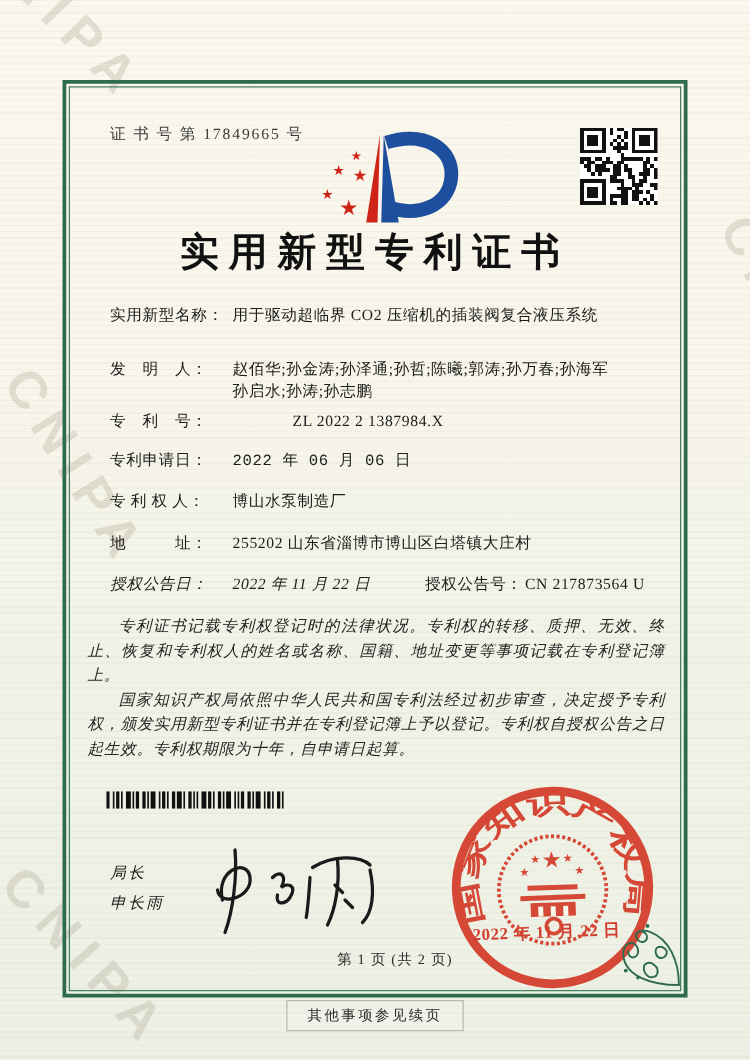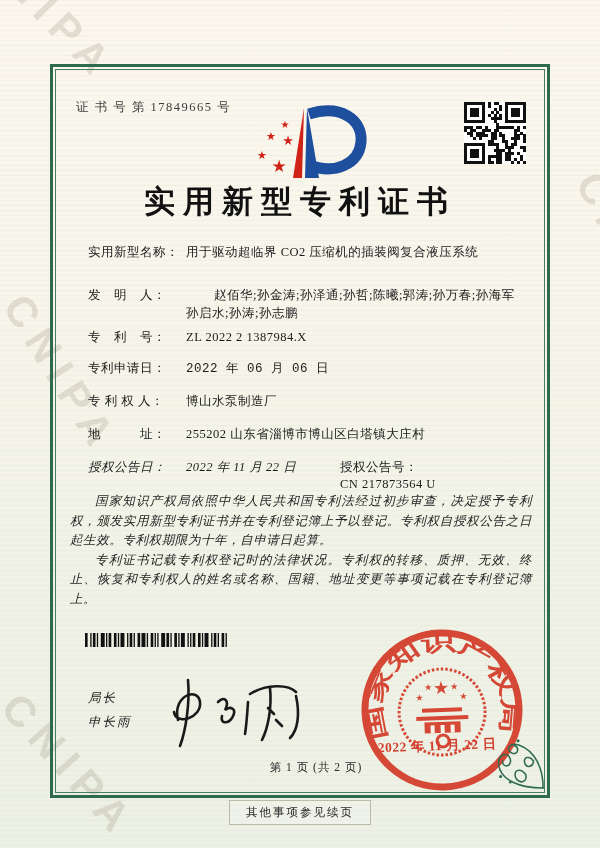--- a/index.html
+++ b/index.html
@@ -19,35 +19,35 @@
   .wm1{left:-42px; top:-14px; transform:rotate(46deg);}
   .wm2{left:530px; top:-30px; transform:rotate(52deg);}
   .wm3{left:540px; top:230px; transform:rotate(62deg);}
   .wm4{left:-28px; top:350px; transform:rotate(58deg);}
   .wm5{left:-20px; top:742px; transform:rotate(48deg);}
   .frame{position:absolute; left:50px; top:64px; width:494px; height:728px;
     border:3px solid #2d6a4e; z-index:2;}
   .frame-inner{position:absolute; left:2px; top:2px; right:2px; bottom:2px;
     border:1px solid #43805f;}
   .content{position:absolute; inset:0; z-index:3;}
-  .cert-no{position:absolute; left:76px; top:99px; font-size:12.5px;
+  .cert-no{position:absolute; left:88px; top:99px; font-size:12.5px;
     letter-spacing:1.5px; color:#3c3c3c;}
   .logo{position:absolute; left:243px; top:100px; width:132px; height:82px;}
   .qr{position:absolute; left:464px; top:102px; width:62px; height:62px;}
   .title{position:absolute; left:0; top:181px; width:600px; text-align:center;
     font-size:31px; font-weight:bold; letter-spacing:8px; color:#111;}
   .row{position:absolute; left:88px; display:flex; font-size:12.5px;
     letter-spacing:0.5px; line-height:17px;}
   .flabel{width:98px; flex-shrink:0; color:#1c1c1c;}
   .fvalue{color:#1c1c1c;}
-  .r-name{top:244px;}  .r-inv{top:287px;gap:28px;}  .r-inv2{top:305px; padding-left:98px;}
-  .r-pat{top:329px;}   .r-file{top:361px;font-family:Liberation Mono, monospace;} .r-own{top:393px;}
+  .r-name{top:244px;}  .r-inv{top:287px;}  .r-inv2{top:305px; padding-left:98px;}
+  .r-pat{top:329px;gap:48px;}   .r-file{top:361px;font-family:Liberation Mono, monospace;} .r-own{top:393px;}
   .r-addr{top:426px;}  .r-grant{top:459px;font-style:italic;}
   .r-grantno{position:absolute; left:340px; top:459px; display:flex;
-    font-size:12.5px; letter-spacing:0.5px; line-height:17px;flex-direction:column;}
+    font-size:12.5px; letter-spacing:0.5px; line-height:17px;}
   .r-grantno .flabel{width:80px;}
   .bodytext{position:absolute; left:70px; top:492px; width:462px;
     font-size:12.5px; line-height:19.5px; letter-spacing:0.6px;
     font-style:italic; color:#242424; text-align:justify;}
   .bodytext p{margin:0; text-indent:2em;}
   .barcode{position:absolute; left:85px; top:633px; width:155px; height:14px;}
   .officer{position:absolute; left:88px; top:686px; font-size:12.5px;
     letter-spacing:2px; line-height:24px; color:#1a1a1a;font-style:italic;}
   .sig{position:absolute; left:150px; top:668px; width:175px; height:95px;}
   .seal{position:absolute; left:356px; top:624px; width:172px; height:172px;
@@ -284,22 +284,22 @@
     <div class="row r-grant">
       <span class="flabel">授权公告日：</span>
       <span class="fvalue">2022 年 11 月 22 日</span>
     </div>
     <div class="r-grantno">
       <span class="flabel">授权公告号：</span>
       <span class="fvalue">CN 217873564 U</span>
     </div>
 
     <div class="bodytext">
+      <p>专利证书记载专利权登记时的法律状况。专利权的转移、质押、无效、终止、恢复和专利权人的姓名或名称、国籍、地址变更等事项记载在专利登记簿上。</p>
       <p>国家知识产权局依照中华人民共和国专利法经过初步审查，决定授予专利权，颁发实用新型专利证书并在专利登记簿上予以登记。专利权自授权公告之日起生效。专利权期限为十年，自申请日起算。</p>
-      <p>专利证书记载专利权登记时的法律状况。专利权的转移、质押、无效、终止、恢复和专利权人的姓名或名称、国籍、地址变更等事项记载在专利登记簿上。</p>
     </div>
 
     <div class="barcode">
       <svg width="155" height="14" viewBox="0 0 118 14" preserveAspectRatio="none">
         <g id="bc-bars" fill="#111111">
             <rect x="0" y="0" width="2" height="14"></rect>
             <rect x="4" y="0" width="1" height="14"></rect>
             <rect x="6" y="0" width="2" height="14"></rect>
             <rect x="9" y="0" width="1" height="14"></rect>
             <rect x="12" y="0" width="3" height="14"></rect>

